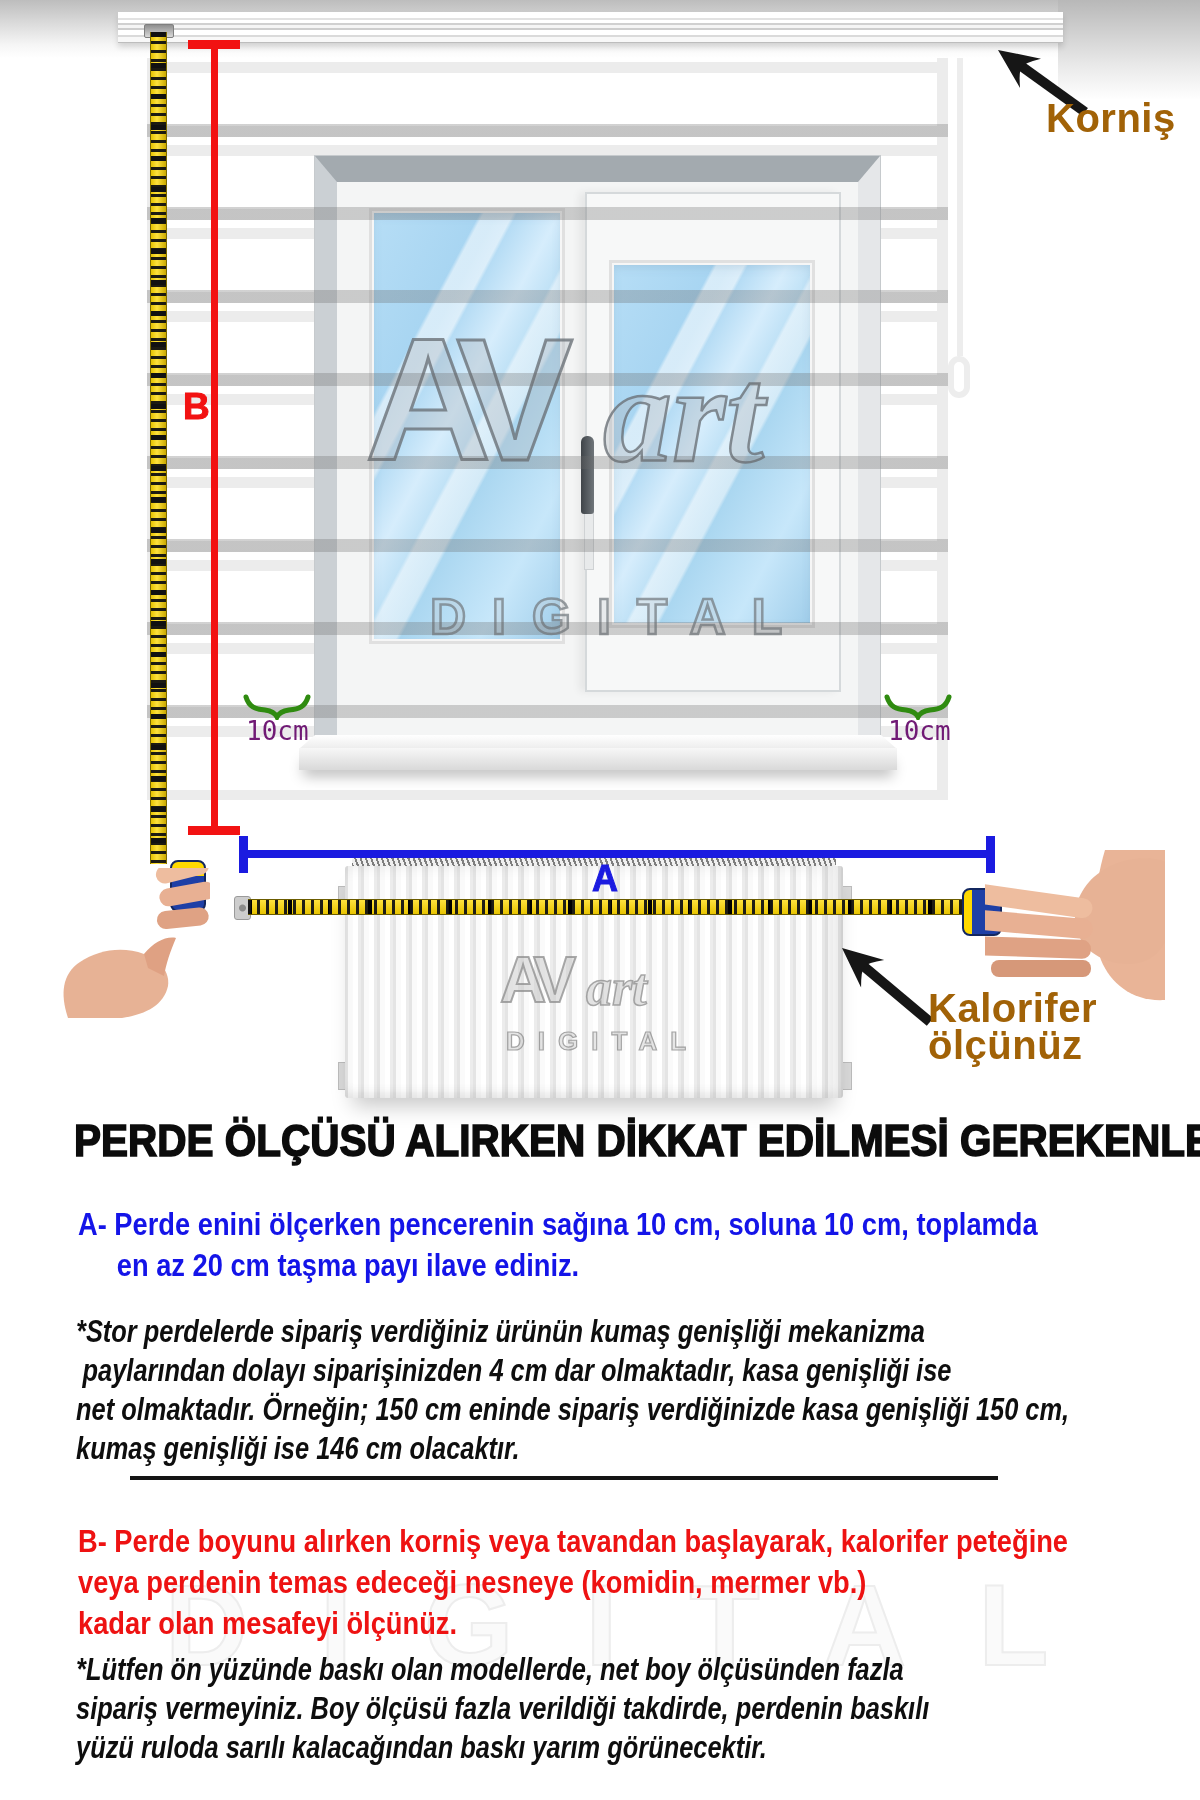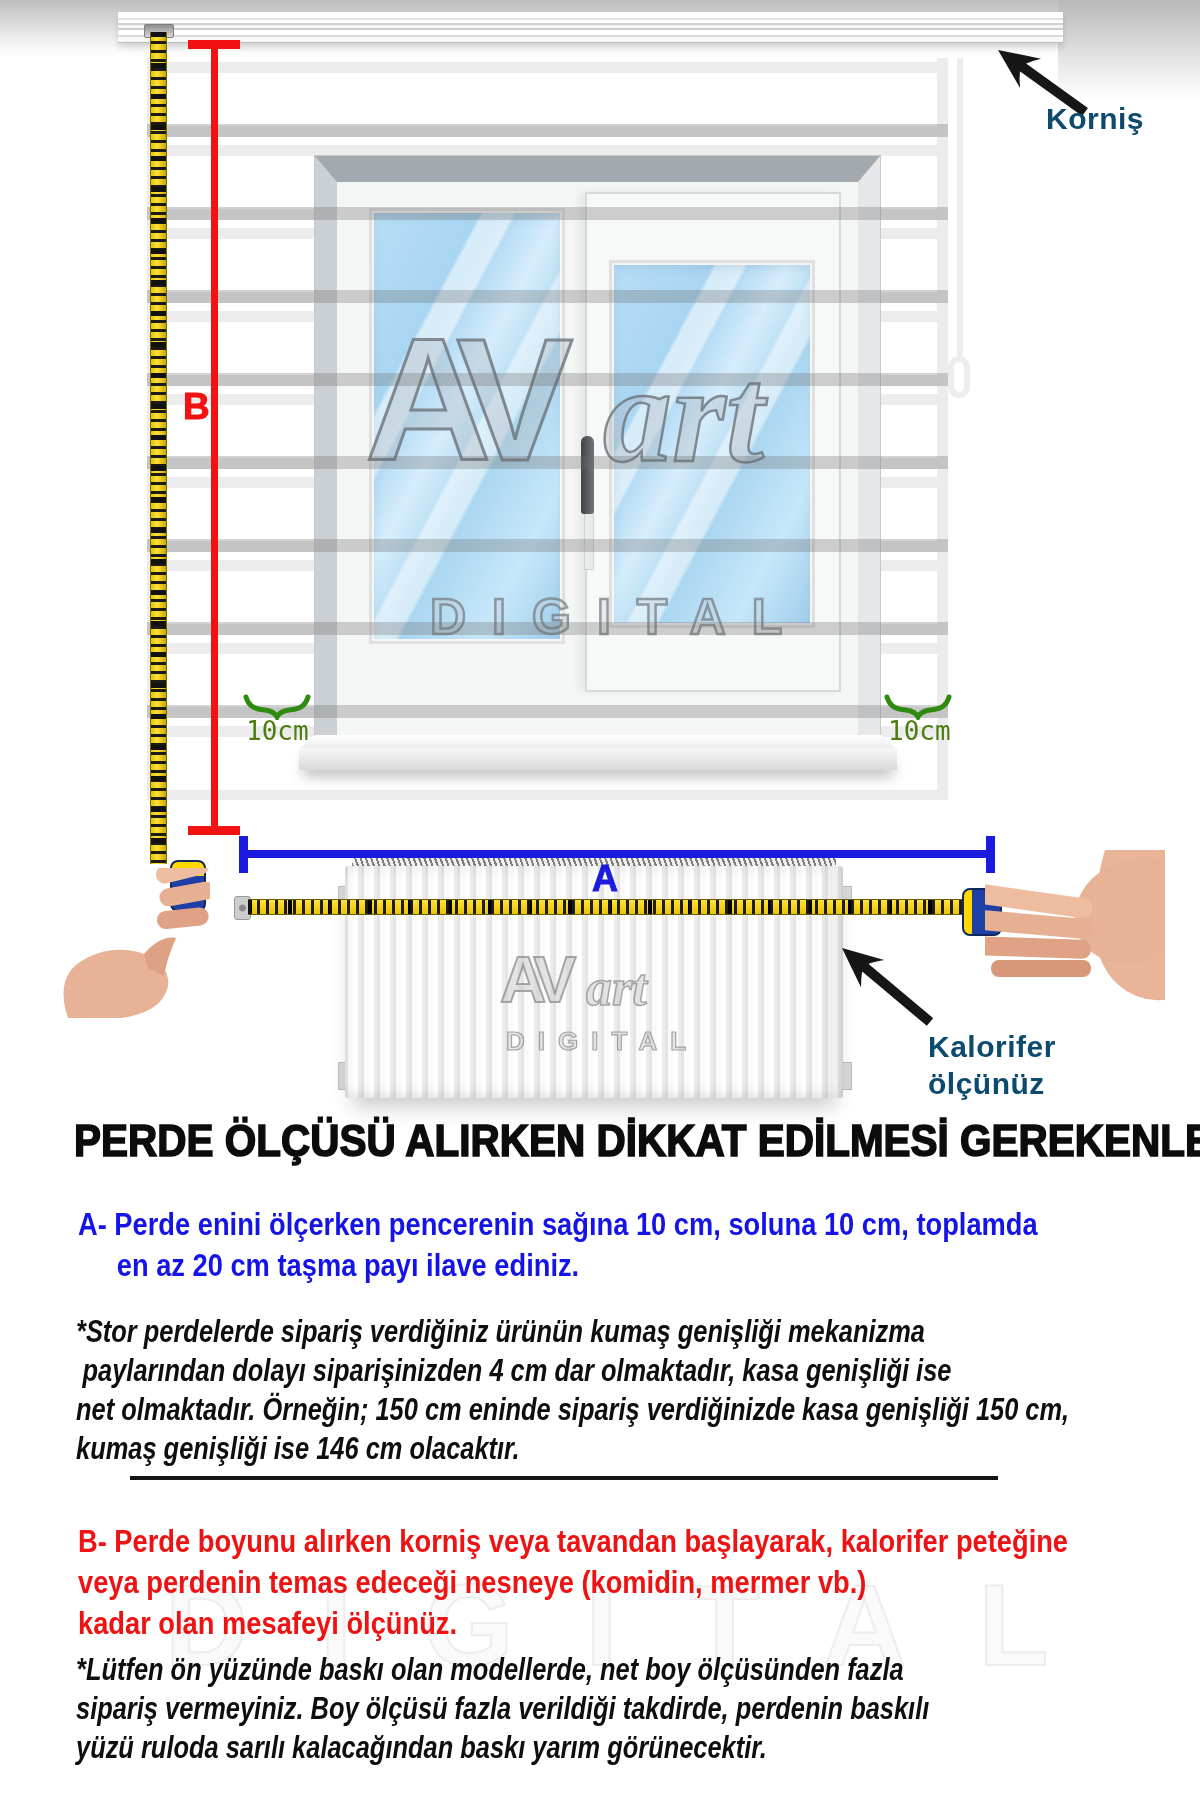--- a/index.html
+++ b/index.html
@@ -104,25 +104,25 @@
     background:radial-gradient(circle at 50% 50%, #8a8a8a 0 3px, #cdcdcd 4px);border:1px solid #9a9a9a;}
   .tape-body-left{left:170px;top:860px;width:36px;height:52px;z-index:8;border-radius:8px;
     background:linear-gradient(180deg,#ffd900 0 30%,#1e3fa6 30% 100%);border:2px solid #13275f;box-sizing:border-box;}
   .tape-body-right{left:962px;top:888px;width:40px;height:48px;z-index:8;border-radius:8px;
     background:linear-gradient(90deg,#ffd900 0 22%,#1e3fa6 22% 100%);border:2px solid #13275f;box-sizing:border-box;}
   .hand{z-index:9;}
 
   
   .brace{z-index:8;}
   .label-10cm{z-index:8;font-family:"DejaVu Sans Mono","Liberation Mono",monospace;
-    font-size:26px;color:#4d7c0f;}
+    font-size:26px;color:#701a75;}
 
   
   .arrow{z-index:8;}
-  .callout{z-index:8;font-size:30px;font-weight:700;color:#0c4a6e;letter-spacing:.5px;line-height:37px;}
+  .callout{z-index:8;font-size:40px;font-weight:700;color:#a16207;letter-spacing:.5px;line-height:37px;}
 
   
   .ghost1{left:110px;top:1195px;z-index:0;pointer-events:none;white-space:nowrap;}
   .ghost1 .g-av{font-weight:700;font-size:330px;line-height:1;letter-spacing:-40px;
     color:#fafafa;-webkit-text-stroke:2px #ededed;}
   .ghost1 .g-art{font-family:"Liberation Serif",serif;font-style:italic;font-weight:700;font-size:250px;line-height:1;
     color:#fafafa;-webkit-text-stroke:2px #ededed;}
   .ghost2{left:165px;top:1568px;z-index:0;font-size:115px;font-weight:700;letter-spacing:72px;line-height:1;
     color:#fafafa;-webkit-text-stroke:2px #ededed;pointer-events:none;white-space:nowrap;}
 
@@ -233,21 +233,21 @@
     </g>
   </svg>
   <div class="abs callout" style="left:1046px;top:100px;">Korniş</div>
 
   <svg class="abs arrow" style="left:815px;top:928px;" width="130" height="105" viewBox="0 0 130 105">
     <line x1="115" y1="94" x2="40" y2="31" stroke="#161616" stroke-width="10"></line>
     <g transform="translate(27,20) rotate(40)">
       <path d="M0,0 L40,-18 Q29,-5 29,0 Q29,5 40,18 Z" fill="#161616"></path>
     </g>
   </svg>
-  <div class="abs callout" style="left:928px;top:990px;margin-top:38px;">
+  <div class="abs callout" style="left:928px;top:990px;">
     <div>Kalorifer</div>
     <div>ölçünüz</div>
   </div>
 
   <div class="abs ghost2">DIGITAL</div>
 
   <div class="abs title">PERDE ÖLÇÜSÜ ALIRKEN DİKKAT EDİLMESİ GEREKENLER</div>
 
   <div class="abs para para-a">
     <div class="l1">A- Perde enini ölçerken pencerenin sağına 10 cm, soluna 10 cm, toplamda</div>

